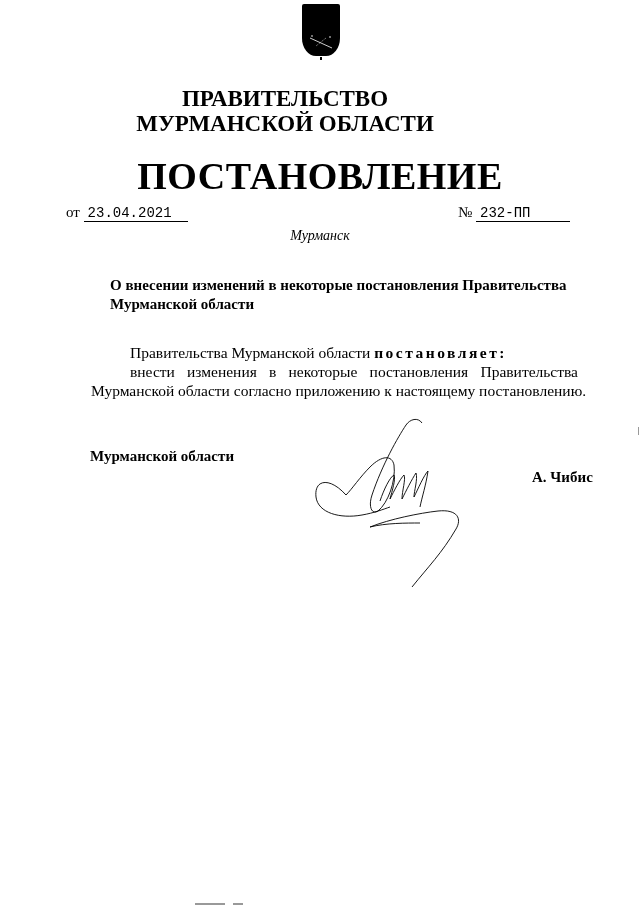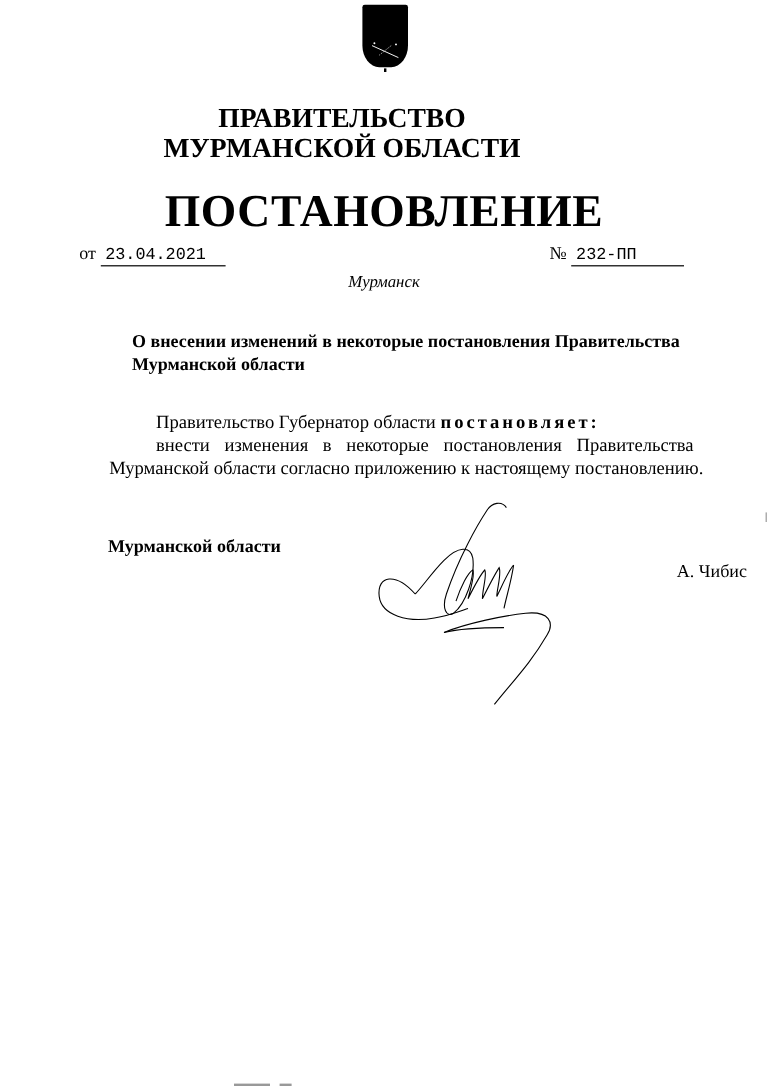--- a/index.html
+++ b/index.html
@@ -24,21 +24,21 @@
   .mono { font-family: Liberation Mono, monospace; font-size: 14px; }
   .uline { display: inline-block; border-bottom: 1px solid #000; }
   .city { left: 0; width: 640px; text-align: center; top: 228px; font-size: 14px; font-style: italic; }
   .subject {
     left: 110px; width: 460px; top: 276px; text-align: left; font-weight: bold; font-size: 15px; line-height: 19px;
   }
   .body-text { font-size: 15.5px; line-height: 19px; }
   .spaced { font-weight: bold; letter-spacing: 2.5px; font-family: Liberation Serif, serif; }
   .justify { text-align: justify; text-align-last: justify; }
   .sign-left { left: 90px; top: 447px; font-weight: bold; font-size: 15px; line-height: 18px; }
-  .sign-right { left: 532px; top: 469px; font-weight: normal; font-size: 15px; margin-left: 32px; }
+  .sign-right { left: 532px; top: 469px; font-weight: bold; font-size: 15px; }
   .margin-mark { left: 638px; top: 427px; width: 1px; height: 8px; background: #999; }
   .footer-mark { top: 903px; height: 2px; background: #999; }
 </style>
 </head>
 <body>
 
 <div class="abs emblem">
   <svg width="38" height="52" viewBox="0 0 38 52">
     <line x1="8" y1="34" x2="30" y2="44" stroke="#fff" stroke-width="0.8"></line>
     <line x1="24" y1="34" x2="14" y2="42" stroke="#fff" stroke-width="0.6" stroke-dasharray="1 1"></line>
@@ -61,21 +61,21 @@
   <span class="uline mono" style="width:90px; padding-left:4px;">232-ПП</span>
 </div>
 <div class="abs city">Мурманск</div>
 
 <div class="abs subject">
   <div>О внесении изменений в некоторые постановления Правительства</div>
   <div>Мурманской области</div>
 </div>
 
 <div class="abs body-text" style="left:130px; top:343px;">
-  <span>Правительство Губернатор области </span><span class="spaced">постановляет:</span>
+  <span>Правительства Мурманской области </span><span class="spaced">постановляет:</span>
 </div>
 <div class="abs body-text justify" style="left:130px; top:362px; width:448px;">внести изменения в некоторые постановления Правительства</div>
 <div class="abs body-text" style="left:91px; top:381px;text-align:center;">Мурманской области согласно приложению к настоящему постановлению.</div>
 
 <div class="abs sign-left">
   <div>Мурманской области</div>
 </div>
 
 <svg class="abs" style="left:310px; top:415px;" width="170" height="175" viewBox="0 0 170 175">
   <g fill="none" stroke="#000" stroke-width="0.9">

